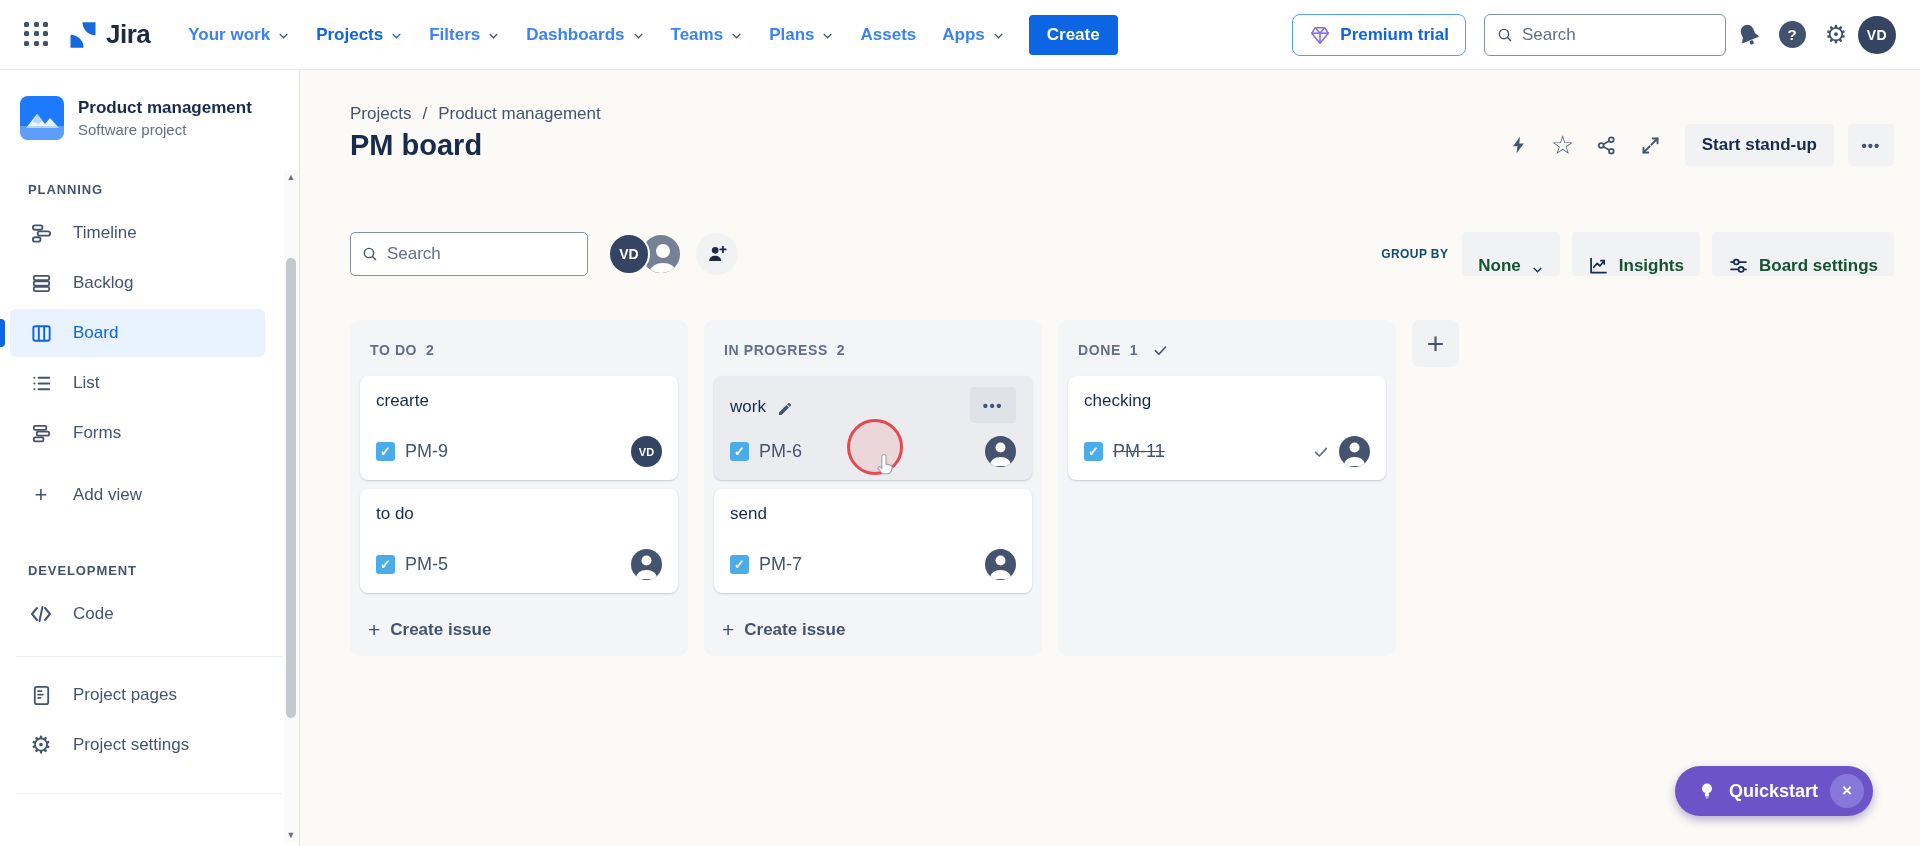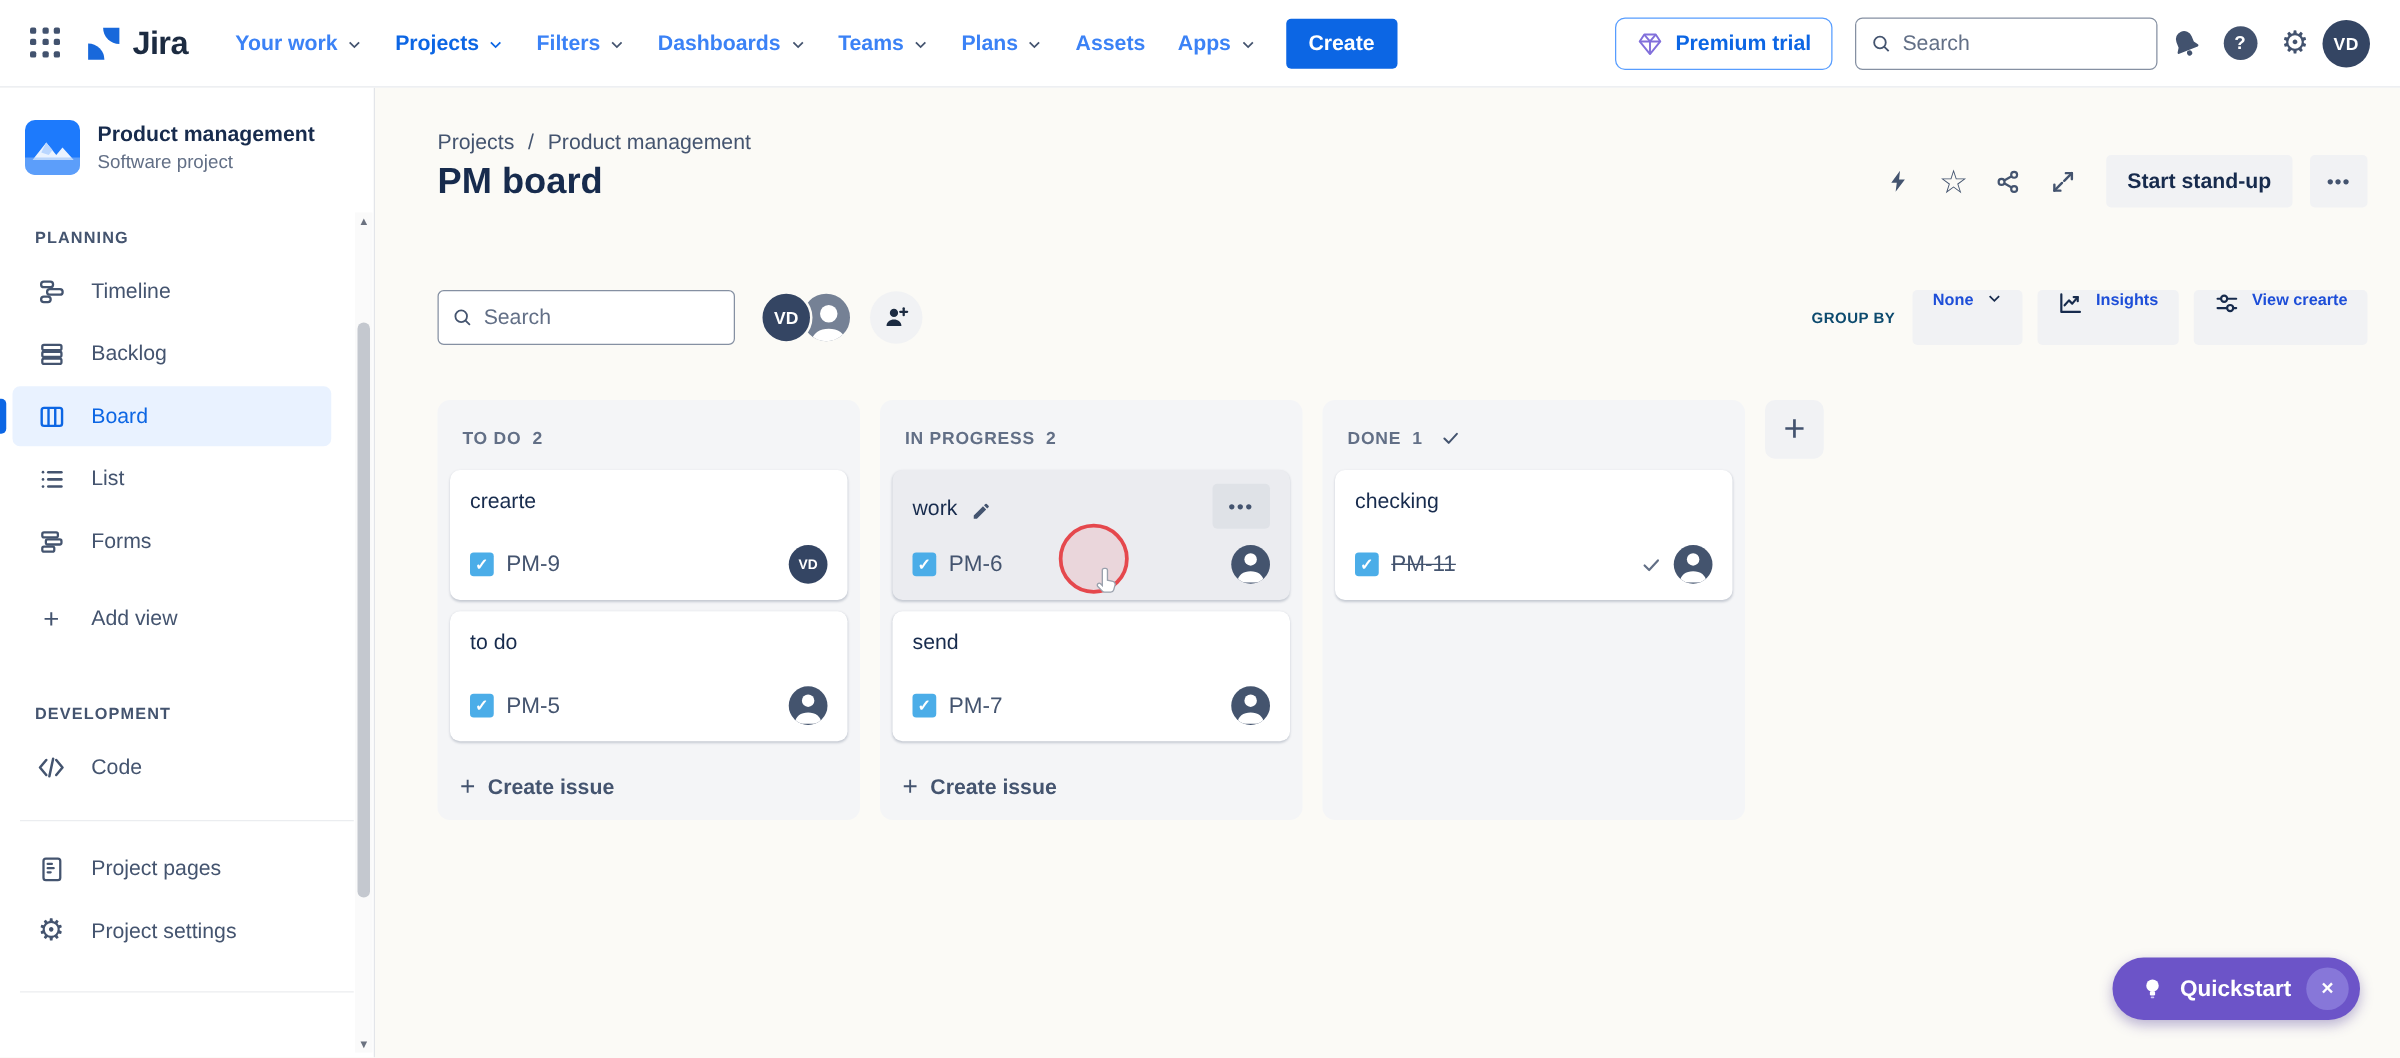--- a/index.html
+++ b/index.html
@@ -77,22 +77,22 @@
                   display:flex; align-items:center; gap:9px; padding:0 11px; }
   .board-search input { border:none; outline:none; width:100%; font-size:17px; background:transparent; color:#44546f; }
   .board-search input::placeholder { color:#626f86; }
   .avatars { display:flex; align-items:center; margin-left:20px; }
   .av { width:42px; height:42px; border-radius:50%; border:2px solid #fbfaf6; display:grid; place-items:center; cursor:pointer; }
   .av.vd { background:#344563; color:#fff; font-size:14px; font-weight:700; z-index:2; }
   .av.anon { background:#758195; margin-left:-10px; z-index:1; overflow:hidden; }
   .add-people { width:42px; height:42px; border-radius:50%; background:#f1f2f4; display:grid; place-items:center; margin-left:14px; }
   .toolbar-right { margin-left:auto; display:flex; align-items:center; gap:12px; }
   .groupby-label { font-size:12px; font-weight:700; color:#0c4a6e; letter-spacing:.4px; margin-right:2px; }
-  .chip-btn { background:#f1f2f4; border-radius:4px; height:44px; padding:0 16px; display:flex; align-items:flex-start; gap:10px;
-              font-size:13px; font-weight:600; color:#1d4ed8; }
+  .chip-btn { background:#f1f2f4; border-radius:4px; height:44px; padding:0 16px; display:flex; align-items:flex-end; gap:10px;
+              font-size:17px; font-weight:600; color:#14532d; }
 
   
   .board { position:absolute; top:250px; left:50px; display:flex; gap:16px; align-items:flex-start; }
   .column { width:338px; height:336px; background:#f4f5f7; border-radius:10px; padding:10px; display:flex; flex-direction:column; }
   .col-head { padding:12px 10px 18px; font-size:14px; font-weight:600; color:#626f86; letter-spacing:.6px;
               display:flex; align-items:center; gap:9px; }
   .card { background:#fff; border-radius:8px; box-shadow:0 1px 2px rgba(9,30,66,.2); padding:15px 16px 13px;
           margin-bottom:9px; min-height:104px; display:flex; flex-direction:column; cursor:pointer; }
   .card.hovered { background:#ebecf0; }
   .card-title-row { display:flex; align-items:center; gap:11px; }
@@ -113,21 +113,21 @@
                 font-size:17px; font-weight:600; color:#44546f; cursor:pointer; border-radius:6px; }
   .plus-glyph { font-size:21px; font-weight:400; line-height:1; }
   .add-col-btn { width:47px; height:47px; background:#f1f2f4; border-radius:8px; color:#44546f;
                  font-size:30px; font-weight:300; display:grid; place-items:center; }
   
   .click-indicator { position:absolute; left:497px; top:99px; width:56px; height:56px; border-radius:50%;
                      border:3px solid #e5484d; background:rgba(229,72,77,.13); z-index:5; pointer-events:none; }
   .click-indicator svg { position:absolute; left:22px; top:30px; }
 
   
-  .quickstart { position:absolute; right:32px; bottom:30px; height:50px; background:#6c54c8; border-radius:26px;
+  .quickstart { position:absolute; right:47px; bottom:30px; height:50px; background:#6c54c8; border-radius:26px;
                 display:flex; align-items:center; gap:12px; padding:0 9px 0 22px; box-shadow:0 4px 10px rgba(60,40,140,.35); z-index:30; }
   .quickstart-label { color:#fff; font-size:18px; font-weight:700; }
   .qs-close { width:34px; height:34px; border-radius:50%; background:#8777d9; color:#fff; font-size:17px; font-weight:700;
               display:grid; place-items:center; }
 </style>
 </head>
 <body>
 
 <header class="topnav">
   <div class="appgrid">
@@ -444,21 +444,21 @@
         </svg>
         <span>Insights</span>
       </button>
       <button class="chip-btn">
         <svg width="21" height="21" viewBox="0 0 24 24" fill="none" stroke="#172b4d" stroke-width="2" stroke-linecap="round">
           <line x1="3.5" y1="8" x2="20.5" y2="8"></line>
             <circle cx="9.5" cy="8" r="2.8" fill="#f1f2f4"></circle>
           <line x1="3.5" y1="16.5" x2="20.5" y2="16.5"></line>
             <circle cx="15" cy="16.5" r="2.8" fill="#f1f2f4"></circle>
         </svg>
-        <span>View crearte</span>
+        <span>Board settings</span>
       </button>
     </div>
   </div>
 
   <div class="board">
 
     <section class="column">
       <div class="col-head">
         <span>TO DO</span>
         <span>2</span>

